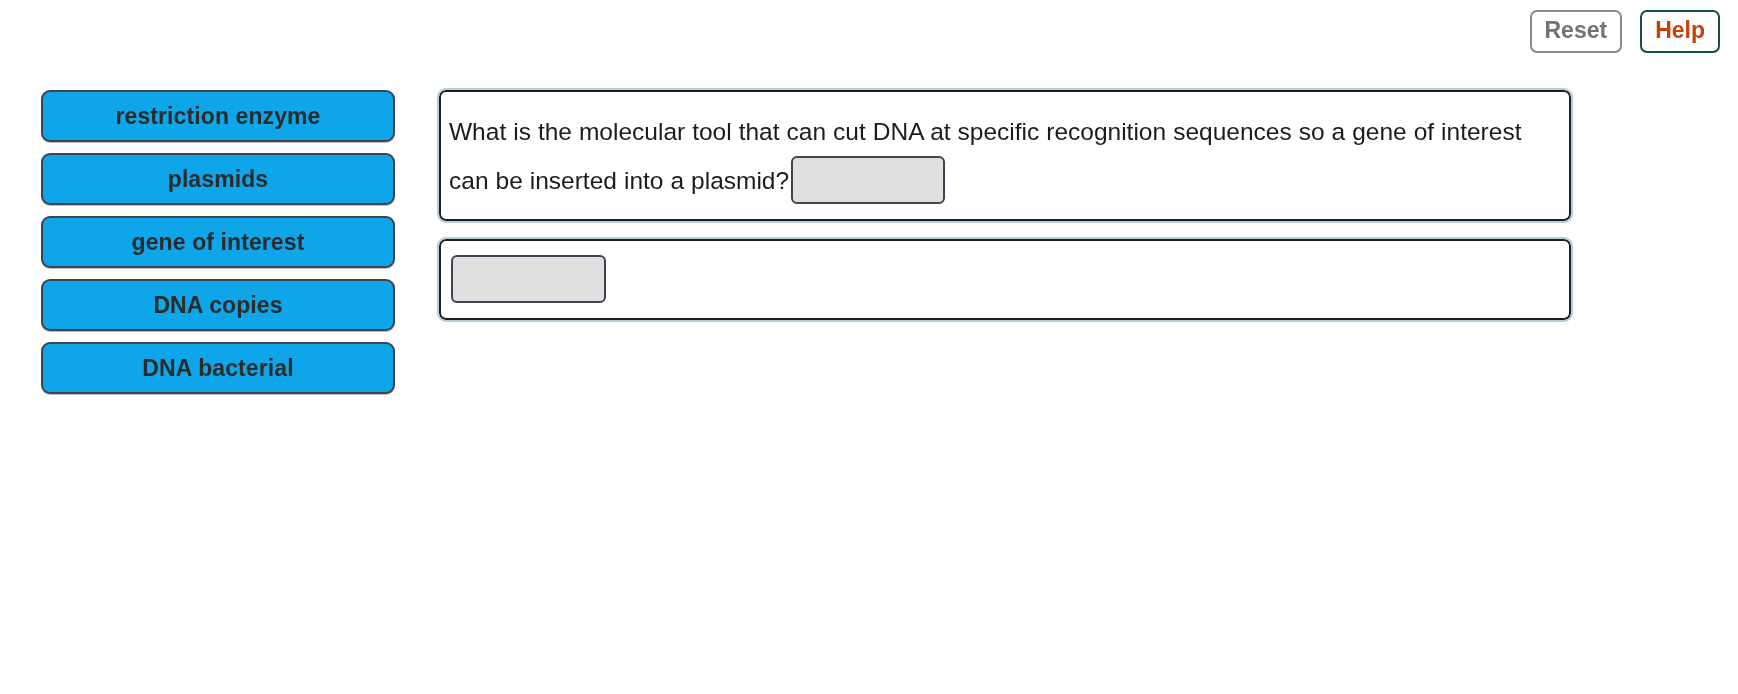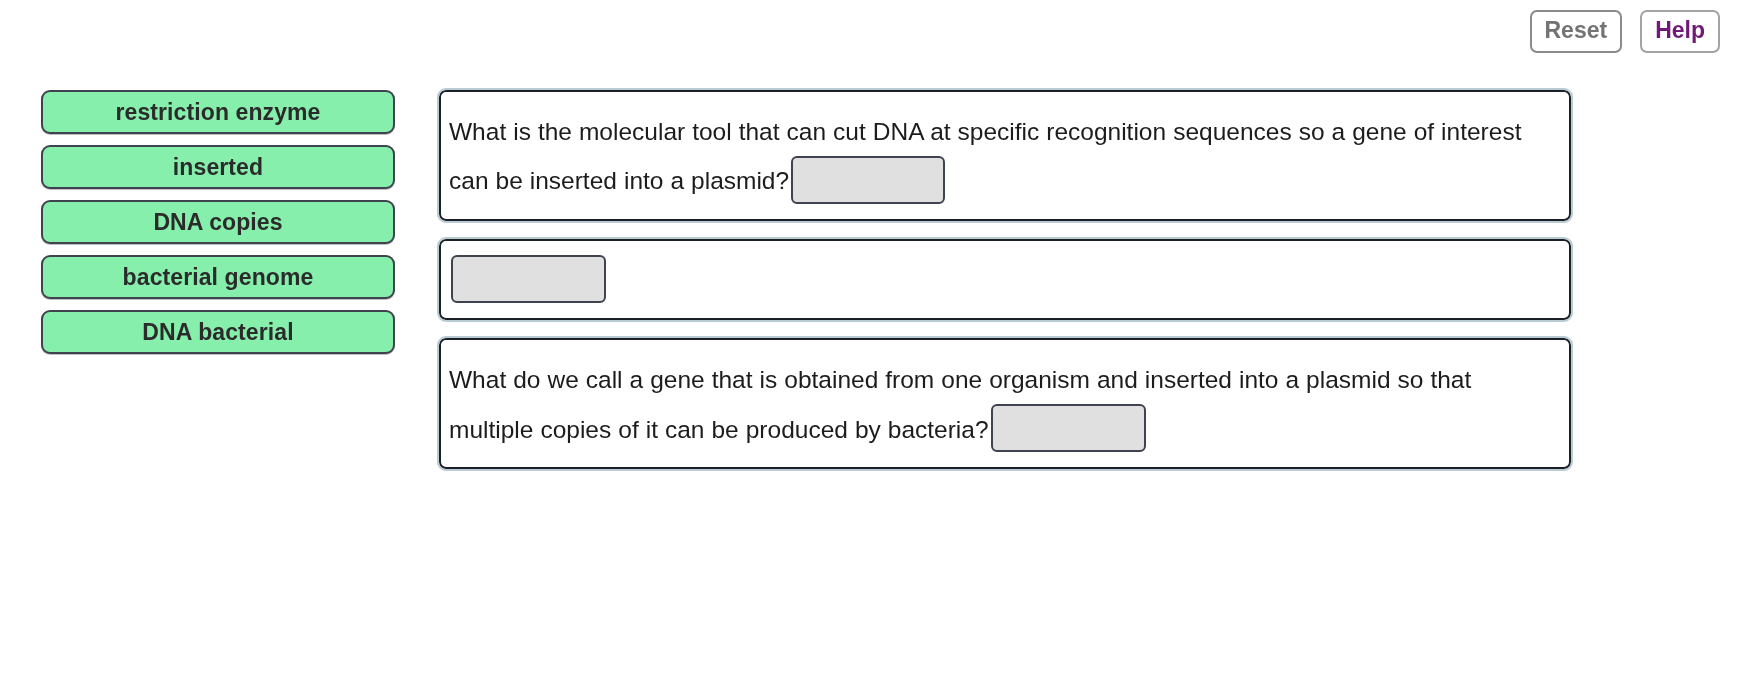--- a/index.html
+++ b/index.html
@@ -34,42 +34,42 @@
     background: #ffffff;
     border-radius: 7px;
     cursor: pointer;
     white-space: nowrap;
   }
   .tool-btn.reset {
     color: #737373;
     border: 2px solid #8a8a8a;
   }
   .tool-btn.help {
-    color: #701a75;
-    border: 2px solid #a3a3a3;
+    color: #c2410c;
+    border: 2px solid #14532d;
   }
 
   
   .stage {
     position: absolute;
     top: 90px;
     left: 0;
     right: 0;
   }
 
   .wordbank {
     position: absolute;
     left: 41px;
     top: 0;
     width: 354px;
   }
   .word-chip {
-    height: 44px;
+    height: 52px;
     margin-bottom: 11px;
-    background: #86efac;
+    background: #0ea5e9;
     border: 2px solid #3f4350;
     border-radius: 9px;
     display: flex;
     align-items: center;
     justify-content: center;
     font-size: 23px;
     font-weight: bold;
     color: #2b2b2b;
     letter-spacing: 0.1px;
     cursor: grab;
@@ -123,48 +123,43 @@
   <div class="tool-btn help">Help</div>
 </div>
 
 <div class="stage">
 
   <div class="wordbank">
     <div class="word-chip">
       <span>restriction enzyme</span>
     </div>
     <div class="word-chip">
-      <span>inserted</span>
+      <span>plasmids</span>
+    </div>
+    <div class="word-chip">
+      <span>gene of interest</span>
     </div>
     <div class="word-chip">
       <span>DNA copies</span>
-    </div>
-    <div class="word-chip">
-      <span>bacterial genome</span>
     </div>
     <div class="word-chip">
       <span>DNA bacterial</span>
     </div>
   </div>
 
   <div class="questions">
 
     <div class="qbox">
       <div class="qline">
         <span class="txt">What is the molecular tool that can cut DNA at specific recognition sequences so a gene of interest can be inserted into a plasmid?</span><span class="dropzone dz-w1"></span>
       </div>
     </div>
 
     <div class="qbox">
       <div class="qline">
         <span class="dropzone dz-w2"></span>
       </div>
     </div>
 
-    <div class="qbox">
-      <div class="qline">
-        <span class="txt">What do we call a gene that is obtained from one organism and inserted into a plasmid so that multiple copies of it can be produced by bacteria?</span><span class="dropzone dz-w3"></span>
-      </div>
-    </div>
 
 
   </div>
 </div>
 
 </body></html>

